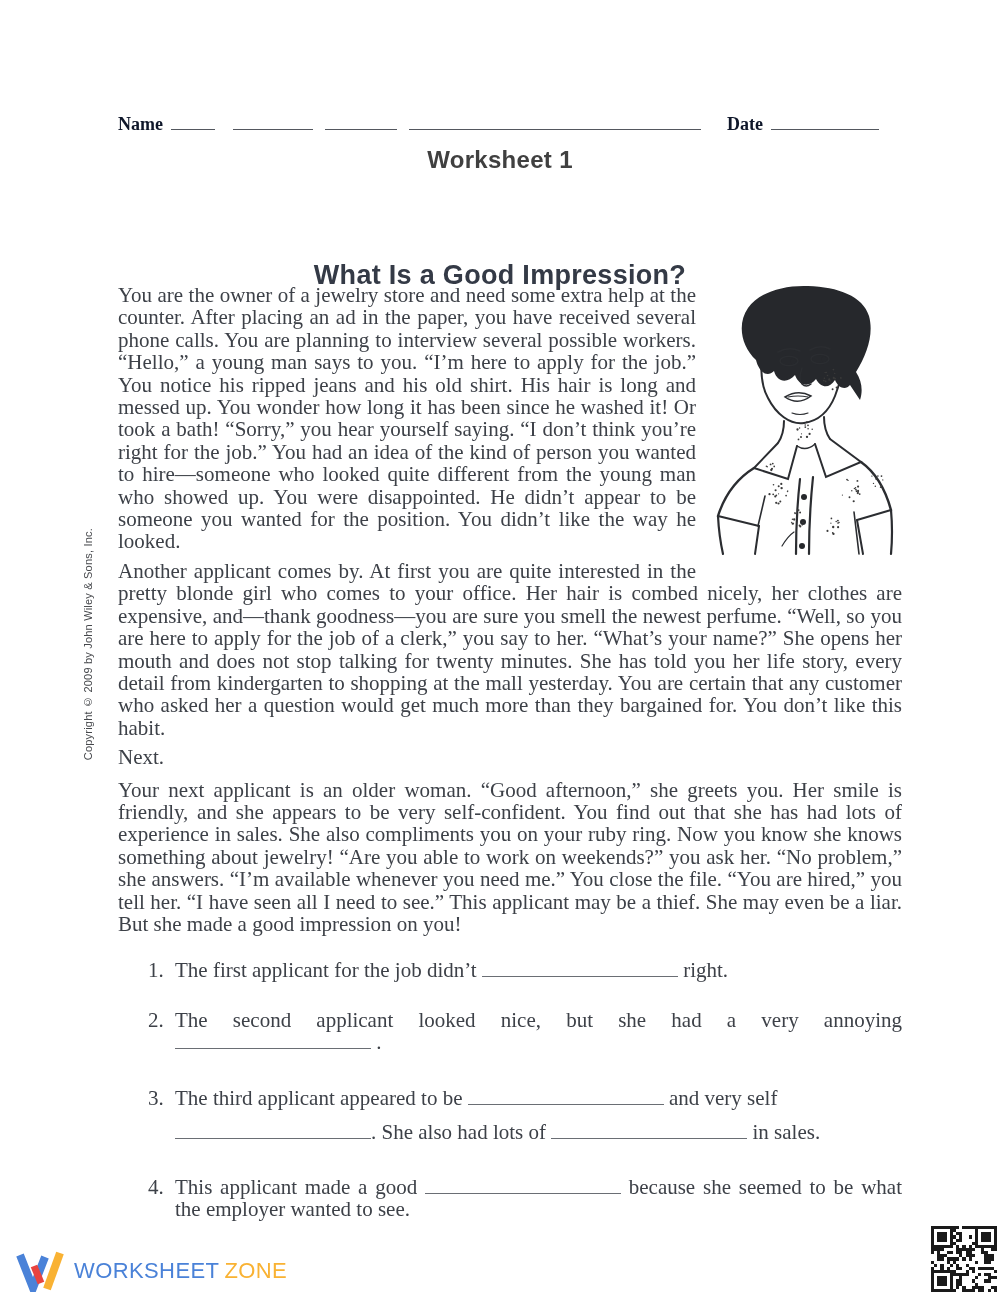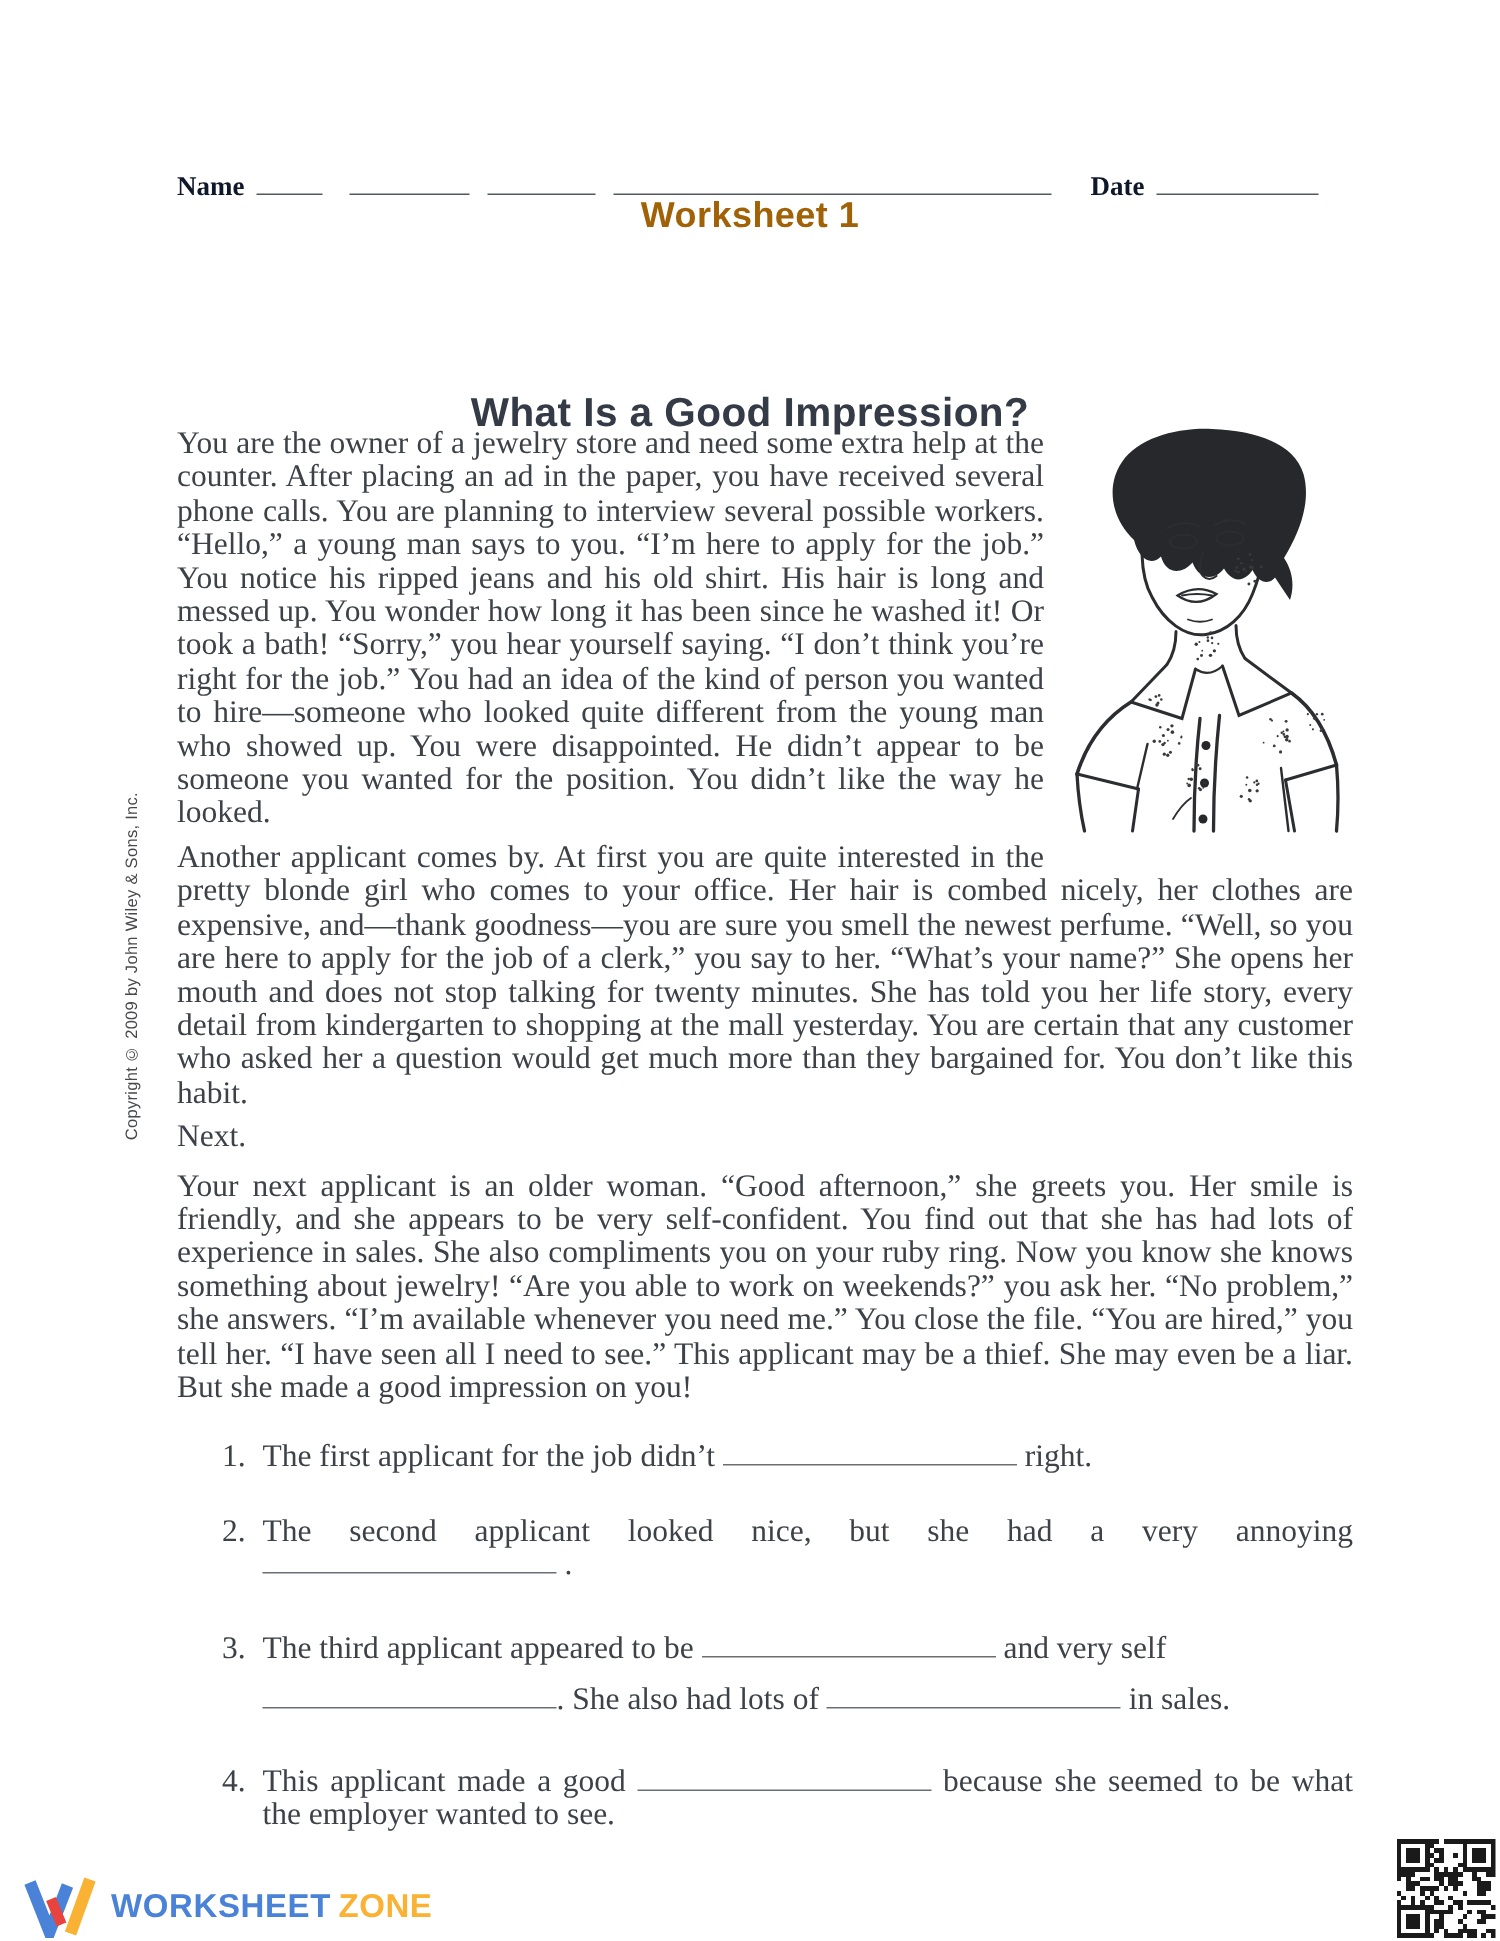--- a/index.html
+++ b/index.html
@@ -26,24 +26,24 @@
   }
   .hb1 { width: 44px;  margin-left: 8px; }
   .hb2 { width: 80px;  margin-left: 18px; }
   .hb3 { width: 72px;  margin-left: 12px; }
   .hb4 { width: 292px; margin-left: 12px; }
   .hb5 { width: 108px; margin-left: 8px; }
   .date-label { margin-left: 26px; }
 
   
   .title-worksheet {
-    position: absolute; top: 130px; left: 0; width: 100%;
+    position: absolute; top: 146px; left: 0; width: 100%;
     text-align: center;
     font-family: "Liberation Sans", sans-serif;
-    font-weight: bold; font-size: 24px; color: #a16207;
+    font-weight: bold; font-size: 24px; color: #404040;
     letter-spacing: 0.3px;
   }
   .title-main {
     position: absolute; top: 219px; left: 0; width: 100%;
     text-align: center;
     font-family: "Liberation Sans", sans-serif;
     font-weight: bold; font-size: 27px; color: #343a46;
     letter-spacing: 0.3px;
     margin-top: 41px;
   }
@@ -88,21 +88,21 @@
   .footer-skill { font-weight: bold; font-size: 22px; color: #2f333c; }
   .footer-page  { font-size: 22px; color: #2f333c; }
 
   
   .bottom-bar {
     position: absolute; top: 1248px; left: 16px; right: 104px; height: 46px;
     display: flex; align-items: center;
     font-family: "Liberation Sans", sans-serif;
   }
   .logo-mark { width: 48px; height: 42px; margin-right: 10px; }
-  .logo-text { font-weight: bold; font-size: 22px; letter-spacing: 0.4px; white-space: nowrap; text-align: right; }
+  .logo-text { font-weight: normal; font-size: 22px; letter-spacing: 0.4px; white-space: nowrap; text-align: right; }
   .logo-text .t1 { color: #4a82d8; }
   .logo-text .t2 { color: #f9b233; margin-left: 5px; }
   .scan-text {
     margin-left: auto; font-size: 23px; color: #23262e; letter-spacing: 0.3px;
   }
   .qr-box {
     position: absolute; left: 931px; top: 1226px;
     width: 66px; height: 66px; background: #ffffff;
   }
   .qr-box svg { width: 66px; height: 66px; }

